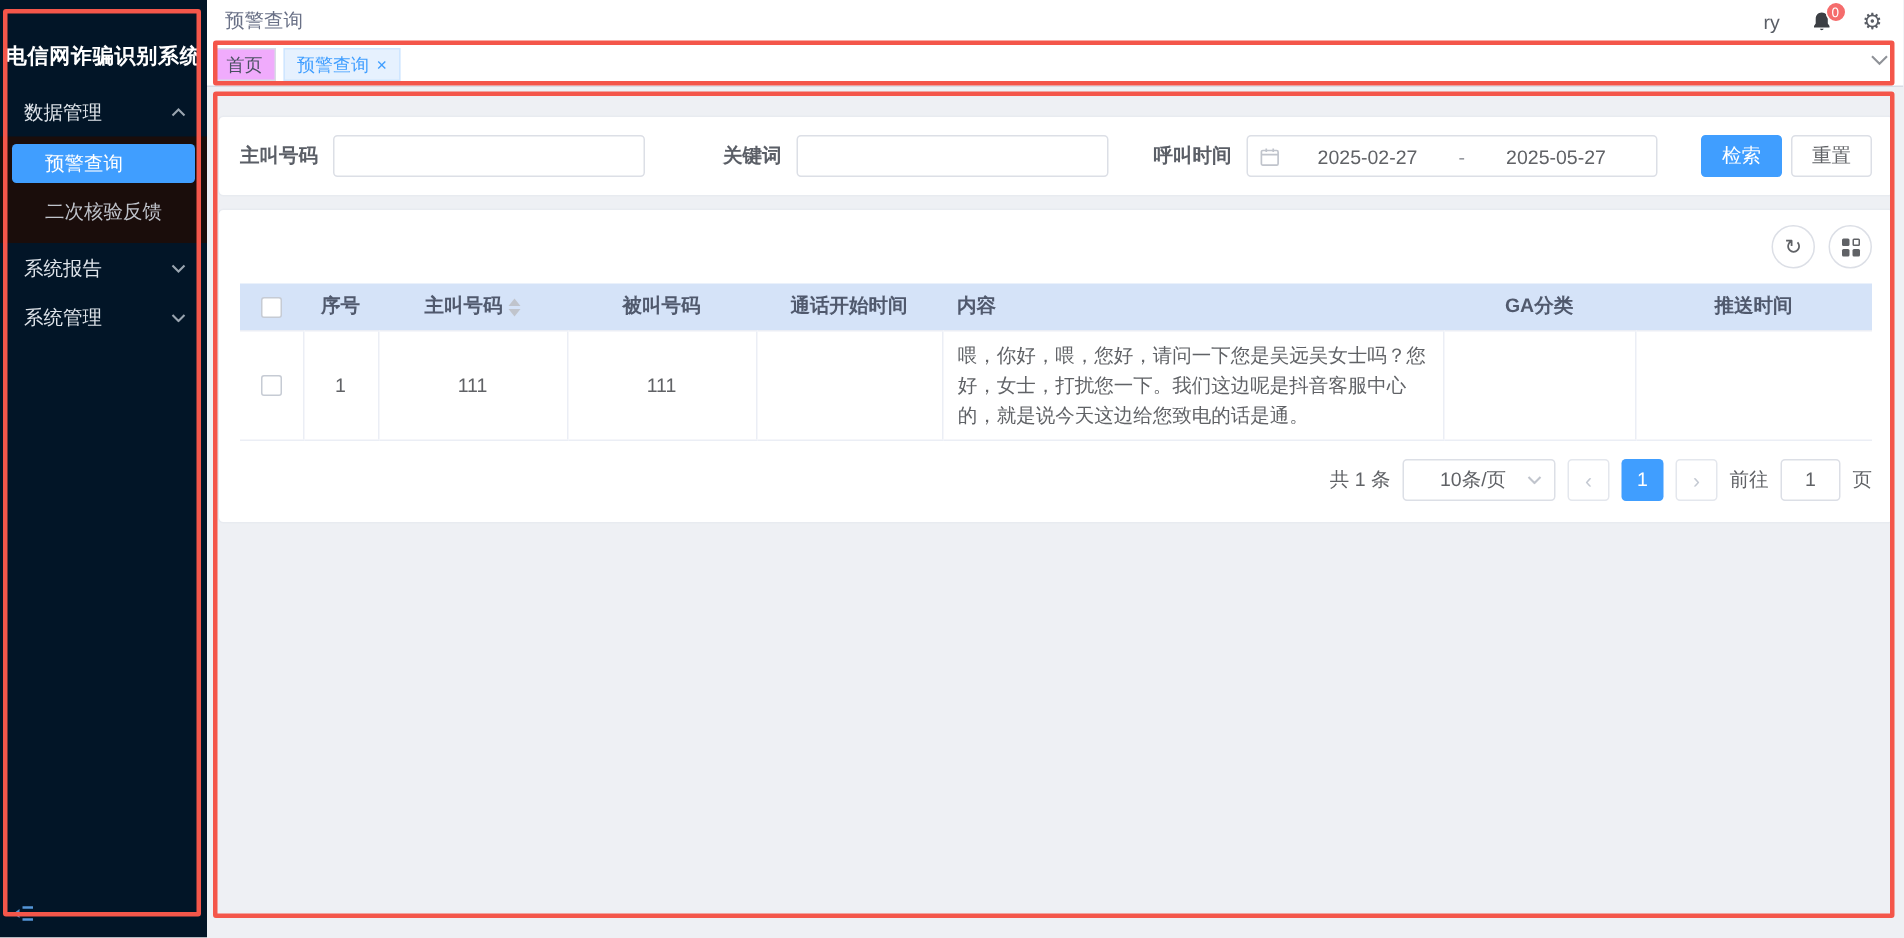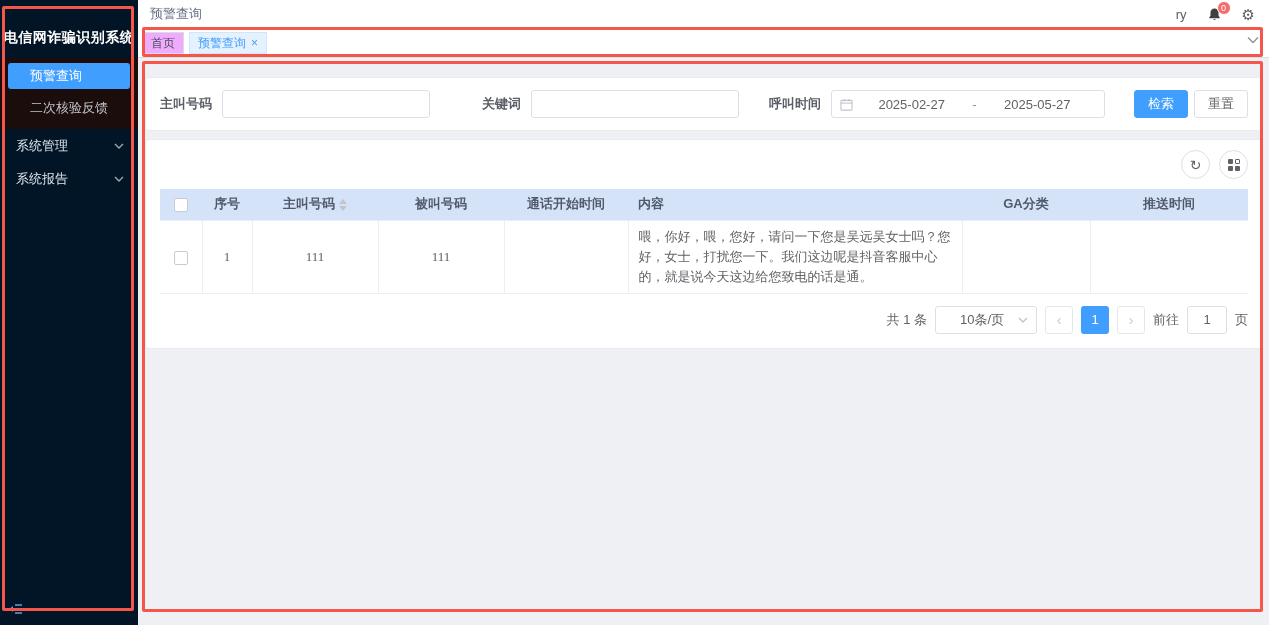--- a/index.html
+++ b/index.html
@@ -55,21 +55,21 @@
   .table-panel { padding:10px 14px 14px 14px; }
   .toolbar { display:flex; justify-content:flex-end; gap:9px; margin-bottom:10px; }
   .circle-btn { width:29px; height:29px; border:1px solid #dcdfe6; border-radius:50%; display:flex; align-items:center; justify-content:center; color:#606266; cursor:pointer; background:#fff; font-size:14px; }
   .grid-ic { display:grid; grid-template-columns:5px 5px; grid-template-rows:5px 5px; gap:2px; }
   .grid-ic i { background:#606266; border-radius:1px; }
   .grid-ic i.lite { background:#fff; border:1px solid #606266; }
 
   table { width:100%; border-collapse:collapse; table-layout:fixed; }
   thead th { background:#d5e3f8; color:#50596d; font-weight:bold; font-size:13px; height:31px; text-align:center; }
   thead th.col-content { text-align:left; padding-left:10px; }
-  tbody td { border-bottom:1px solid #ebeef5; border-top:1px solid #ebeef5; height:48px; text-align:center; font-size:13px; color:#606266;font-family:Liberation Serif, serif; }
+  tbody td { border-bottom:1px solid #ebeef5; border-top:1px solid #ebeef5; height:48px; text-align:center; font-size:13px; color:#606266; }
   tbody td + td { border-left:1px solid #ebeef5; }
   td.content-cell { text-align:left; padding:6px 10px; line-height:1.55; }
 
   .checkbox { display:inline-block; width:14px; height:14px; border:1px solid #c6cbd4; border-radius:2px; background:#fff; vertical-align:middle; cursor:pointer; }
   .sorter { display:inline-flex; flex-direction:column; vertical-align:middle; margin-left:4px; gap:2px; }
   .sorter .up { width:0; height:0; border-left:4px solid transparent; border-right:4px solid transparent; border-bottom:5px solid #c0c4cc; }
   .sorter .down { width:0; height:0; border-left:4px solid transparent; border-right:4px solid transparent; border-top:5px solid #c0c4cc; }
 
   .pagination { display:flex; justify-content:flex-end; align-items:center; gap:8px; margin-top:12px; color:#606266; font-size:13px; }
   .psel { width:102px; height:28px; border:1px solid #dcdfe6; border-radius:3px; display:flex; align-items:center; justify-content:space-between; padding:0 8px 0 24px; cursor:pointer; color:#606266; background:#fff; }
@@ -84,38 +84,44 @@
   #annot-content { left:142px; top:61px; width:1121px; height:551px; }
 </style>
 </head>
 <body>
 
 <div class="app">
 
   <aside class="sidebar">
     <div class="sidebar-title">电信网诈骗识别系统</div>
 
+    <div class="menu-item">
+      <span>数据管理</span>
+      <svg class="icon chev" width="10" height="6" viewBox="0 0 10 6">
+          <polyline points="1,5 5,1 9,5" fill="none" stroke="#9aa5b0" stroke-width="1.4"></polyline>
+        </svg>
+    </div>
 
     <div class="submenu">
       <div class="submenu-item active">
         <span>预警查询</span>
       </div>
       <div class="submenu-item">
         <span>二次核验反馈</span>
       </div>
     </div>
 
     <div class="menu-item">
-      <span>系统管理</span>
+      <span>系统报告</span>
       <svg class="icon chev" width="10" height="6" viewBox="0 0 10 6">
           <polyline points="1,1 5,5 9,1" fill="none" stroke="#9aa5b0" stroke-width="1.4"></polyline>
         </svg>
     </div>
     <div class="menu-item">
-      <span>系统报告</span>
+      <span>系统管理</span>
       <svg class="icon chev" width="10" height="6" viewBox="0 0 10 6">
           <polyline points="1,1 5,5 9,1" fill="none" stroke="#9aa5b0" stroke-width="1.4"></polyline>
         </svg>
     </div>
 
     <div class="sidebar-footer">
       <svg class="icon" width="14" height="12" viewBox="0 0 14 12">
         <line x1="6" y1="2" x2="13" y2="2" stroke="#5596d8" stroke-width="1.6"></line>
         <line x1="6" y1="6" x2="13" y2="6" stroke="#5596d8" stroke-width="1.6"></line>
         <line x1="6" y1="10" x2="13" y2="10" stroke="#5596d8" stroke-width="1.6"></line>

